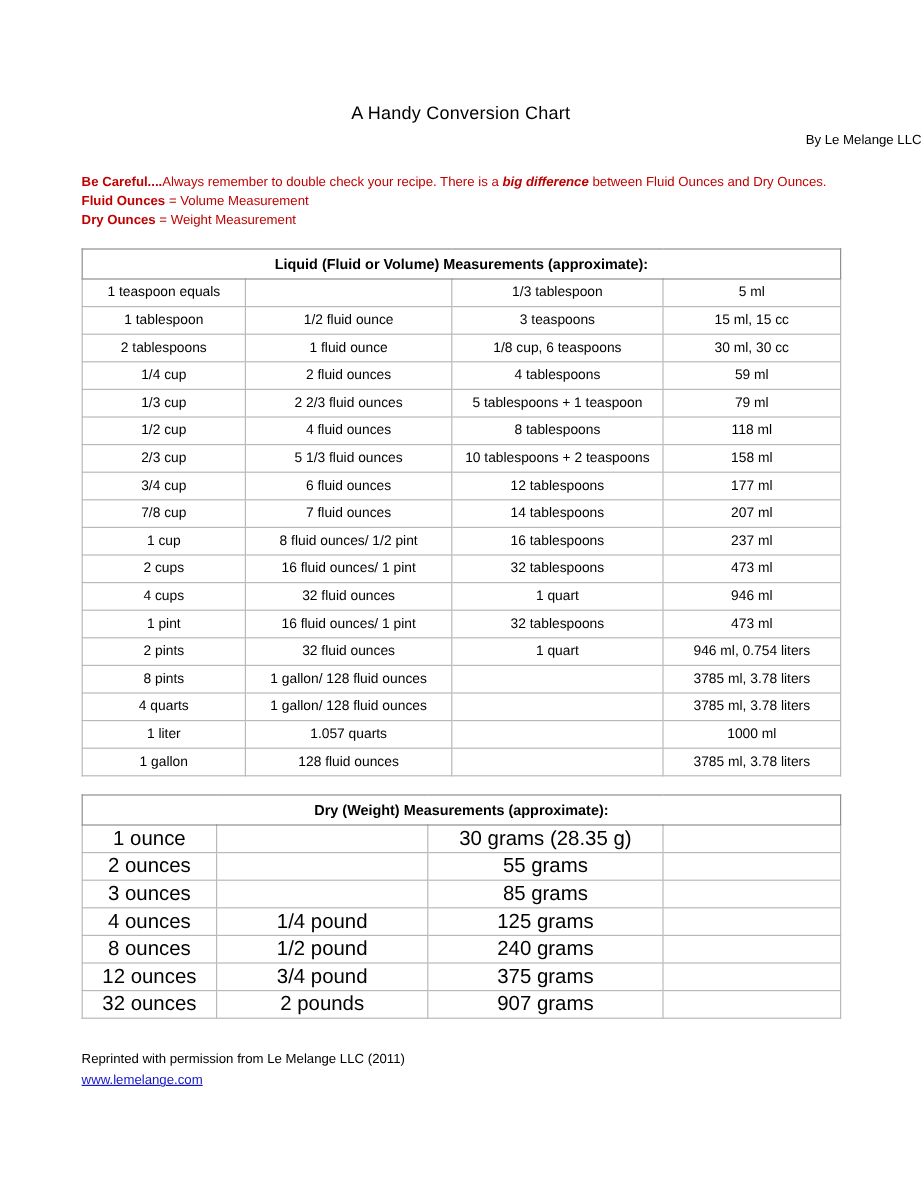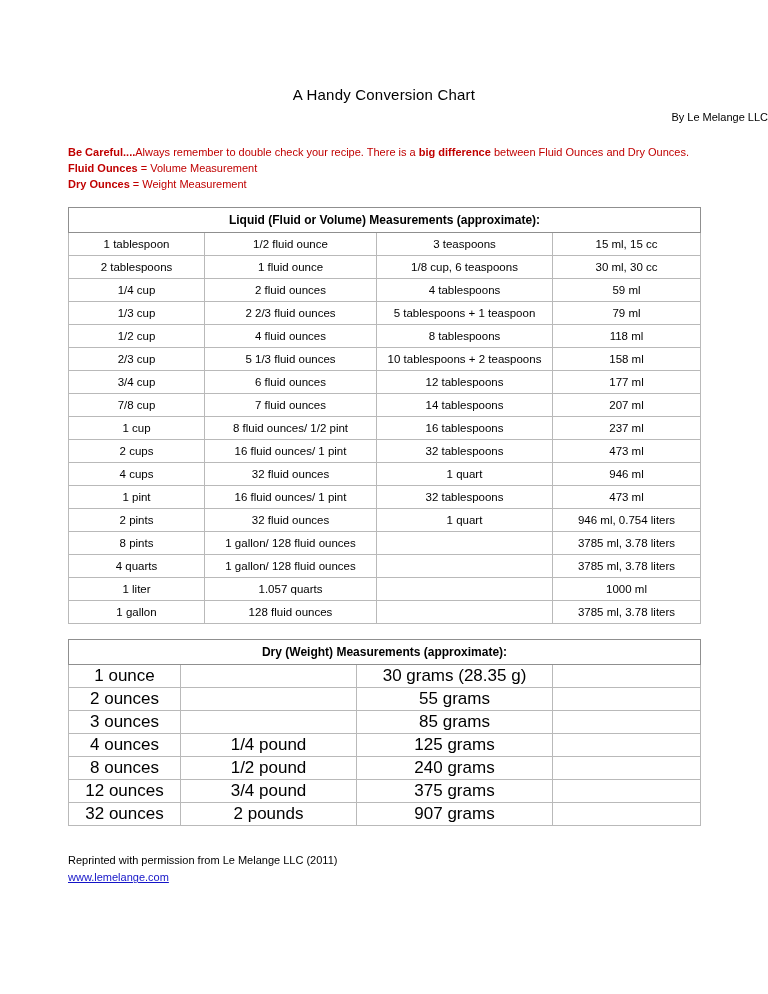--- a/index.html
+++ b/index.html
@@ -32,21 +32,21 @@
     font-size: 11px;
     margin-top: 8px;
   }
   .warn-block {
     margin: 22px 0 0 68px;
     font-size: 11px;
     color: #c00000;
     line-height: 1.45;
   }
   .warn-block .bold { font-weight: bold; }
-  .warn-block .ital { font-weight: bold; }
+  .warn-block .ital { font-style: italic; font-weight: bold; }
   .warn-line2 .lbl, .warn-line3 .lbl { font-weight: bold; }
   .warn-line2 .val, .warn-line3 .val { font-weight: normal; }
 
   .tbl-wrap {
     margin: 14px 68px 0 68px;
   }
   table.conv {
     border-collapse: collapse;
     width: 632px;
     table-layout: fixed;
@@ -132,20 +132,26 @@
       <colgroup>
         <col class="col1">
           <col class="col2">
           <col class="col3">
           <col class="col4">
       </colgroup>
       <tbody>
         <tr>
           <td class="section" colspan="4">Liquid (Fluid or Volume) Measurements (approximate):</td>
         </tr>
+      <tr>
+            <td>1 teaspoon equals</td>
+            <td></td>
+            <td>1/3 tablespoon</td>
+            <td>5 ml</td>
+          </tr>
           <tr>
             <td>1 tablespoon</td>
             <td>1/2 fluid ounce</td>
             <td>3 teaspoons</td>
             <td>15 ml, 15 cc</td>
           </tr>
           <tr>
             <td>2 tablespoons</td>
             <td>1 fluid ounce</td>
             <td>1/8 cup, 6 teaspoons</td>

